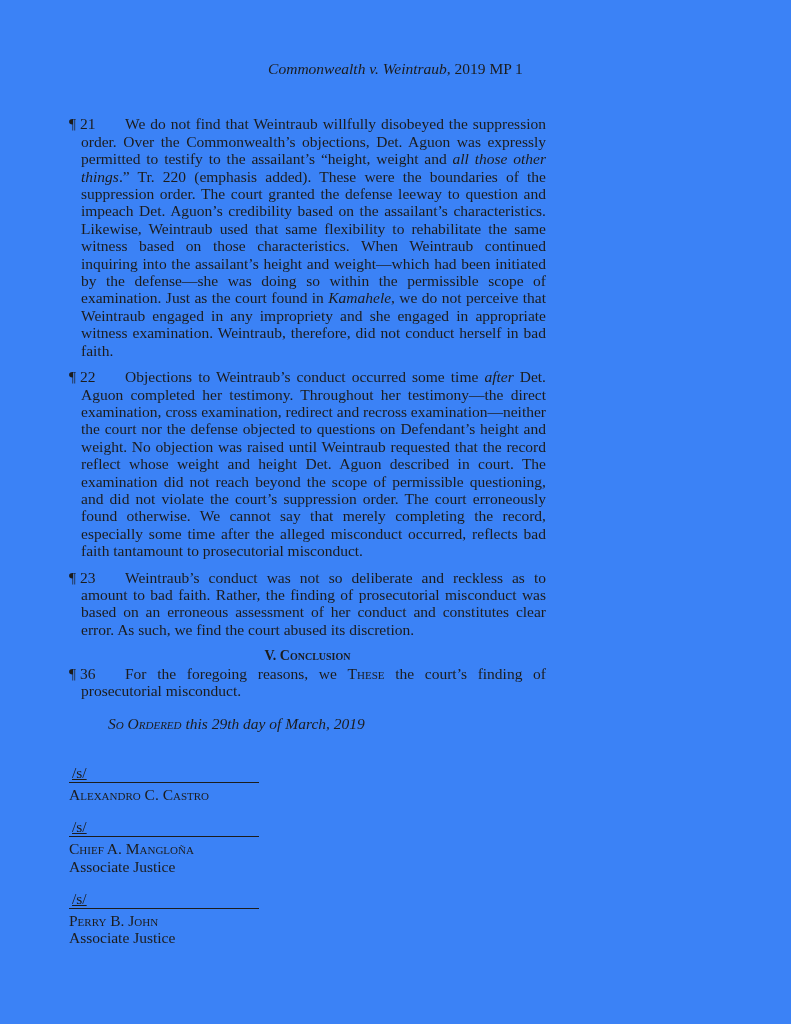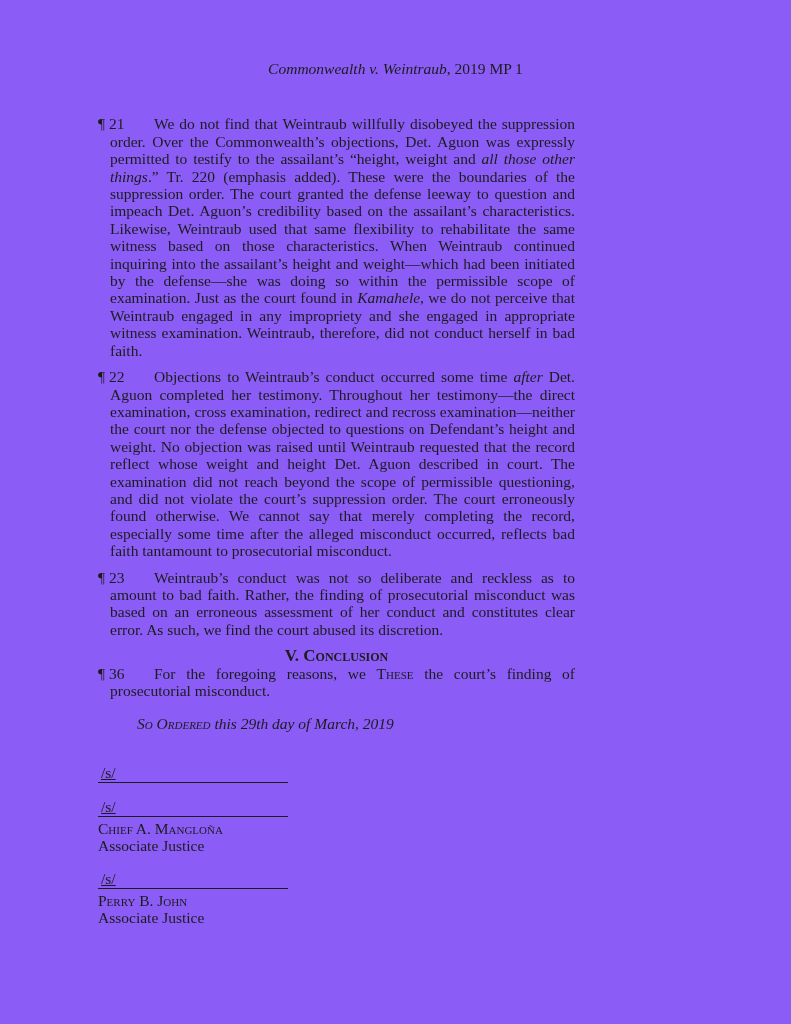--- a/index.html
+++ b/index.html
@@ -1,43 +1,43 @@
 <!DOCTYPE html>
 <html><head>
 <meta charset="utf-8">
 <style>
   html,body { margin:0; padding:0; background:#ffffff; }
   .page {
     position:relative;
     width:791px; height:1024px;
-    background:#8b5cf6;
+    background:#3b82f6;
     color:#1c1c1c;
     font-family:"Liberation Serif", serif;
     font-size:15.5px;
     line-height:17.4px;
     box-sizing:border-box;
     padding-top:60px;
     overflow:hidden;
   }
   .running-head { text-align:center; margin:0 0 38px 0; }
   .i  { font-style:italic; }
   .sc { font-variant:small-caps; }
   .b  { font-weight:bold; }
-  .content { margin-left:98px; width:477px; }
+  .content { margin-left:69px; width:477px; }
   p.para {
     margin:0 0 9px 0;
     text-align:justify;
     padding-left:12px;
     text-indent:-12px;
   }
   .pnum { display:inline-block; min-width:56px; text-indent:0; }
   h2.heading {
     margin:0 0 0 0;
     text-align:center;
-    font-size:17px;
+    font-size:14px;
     font-weight:bold;
     font-variant:small-caps;
     line-height:17.4px;
     font-family:Liberation Serif, serif;
   }
   p.order { margin:16px 0 0 0; padding-left:39px;font-style:italic; }
   .signatures { margin-top:31px; }
   .sigblock { margin-bottom:15px; }
   .sigline {
     width:187px;
@@ -63,20 +63,21 @@
         <p class="para"><span class="pnum">¶ 21</span><span>We do not find that Weintraub willfully disobeyed the suppression order. Over the Commonwealth’s objections, Det. Aguon was expressly permitted to testify to the assailant’s “height, weight and </span><span class="i">all those other things</span><span>.” Tr. 220 (emphasis added). These were the boundaries of the suppression order. The court granted the defense leeway to question and impeach Det. Aguon’s credibility based on the assailant’s characteristics. Likewise, Weintraub used that same flexibility to rehabilitate the same witness based on those characteristics. When Weintraub continued inquiring into the assailant’s height and weight—which had been initiated by the defense—she was doing so within the permissible scope of examination. Just as the court found in </span><span class="i">Kamahele</span><span>, we do not perceive that Weintraub engaged in any impropriety and she engaged in appropriate witness examination. Weintraub, therefore, did not conduct herself in bad faith.</span></p>
         <p class="para"><span class="pnum">¶ 22</span><span>Objections to Weintraub’s conduct occurred some time </span><span class="i">after</span><span> Det. Aguon completed her testimony. Throughout her testimony—the direct examination, cross examination, redirect and recross examination—neither the court nor the defense objected to questions on Defendant’s height and weight. No objection was raised until Weintraub requested that the record reflect whose weight and height Det. Aguon described in court. The examination did not reach beyond the scope of permissible questioning, and did not violate the court’s suppression order. The court erroneously found otherwise. We cannot say that merely completing the record, especially some time after the alleged misconduct occurred, reflects bad faith tantamount to prosecutorial misconduct.</span></p>
         <p class="para"><span class="pnum">¶ 23</span><span>Weintraub’s conduct was not so deliberate and reckless as to amount to bad faith. Rather, the finding of prosecutorial misconduct was based on an erroneous assessment of her conduct and constitutes clear error. As such, we find the court abused its discretion.</span></p>
         <h2 class="heading"><span class="sc b">V. Conclusion</span></h2>
         <p class="para"><span class="pnum">¶ 36</span><span>For the foregoing reasons, we </span><span class="sc">These</span><span> the court’s finding of prosecutorial misconduct.</span></p>
         <p class="order"><span class="sc">So Ordered</span><span> this 29th day of March, 2019</span></p>
       </div>
     <div id="signature-section" class="signatures">
         <div class="sigblock">
           <div class="sigline"><span style="text-decoration: underline;">/s/</span></div>
+          <div class="sig-name">Alexandro C. Castro</div>
         </div>
         <div class="sigblock">
           <div class="sigline"><span style="text-decoration: underline;">/s/</span></div>
           <div class="sig-name">Chief A. Mangloña</div>
           <div class="sig-title">Associate Justice</div>
         </div>
         <div class="sigblock">
           <div class="sigline"><span style="text-decoration: underline;">/s/</span></div>
           <div class="sig-name">Perry B. John</div>
           <div class="sig-title">Associate Justice</div>

